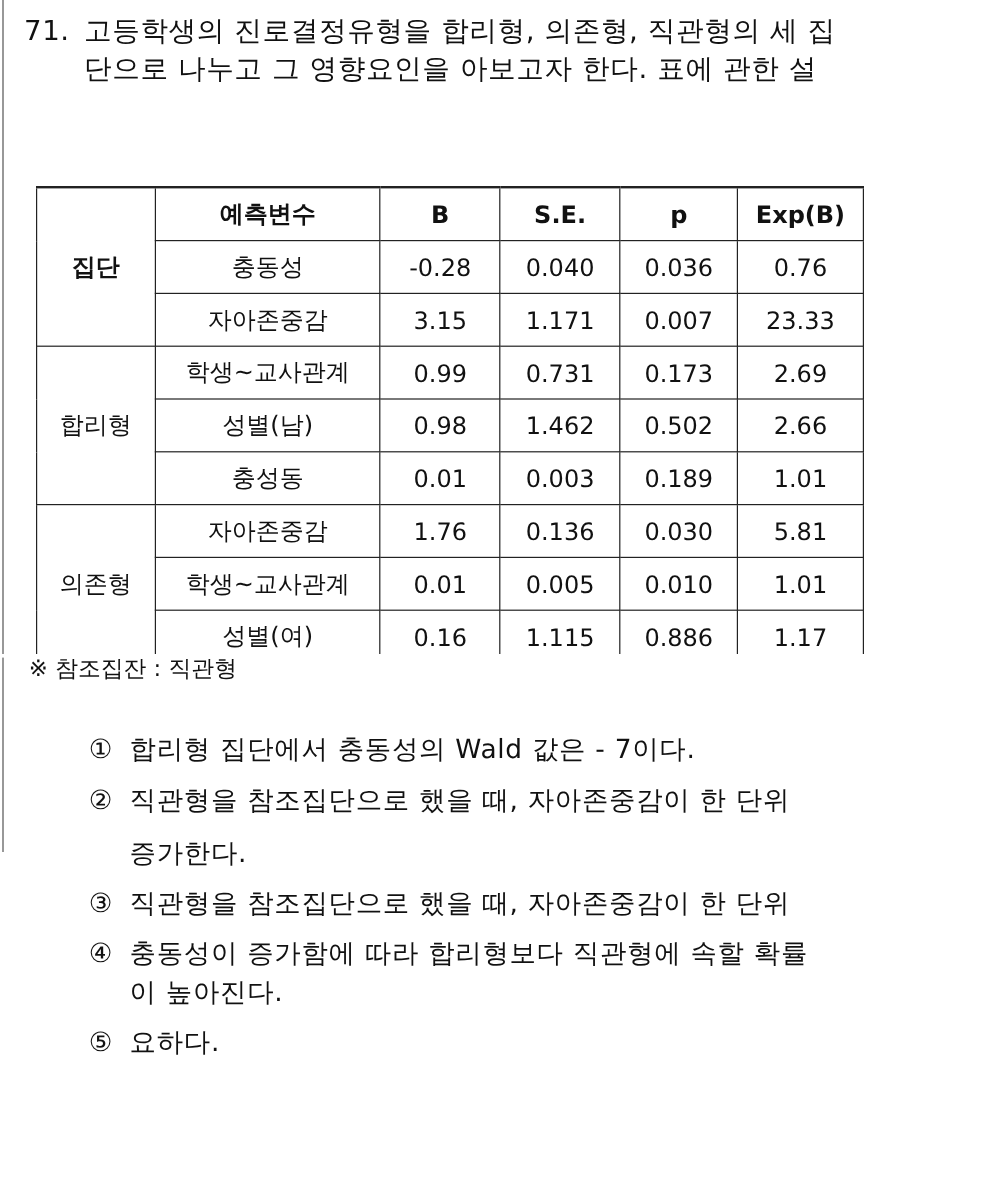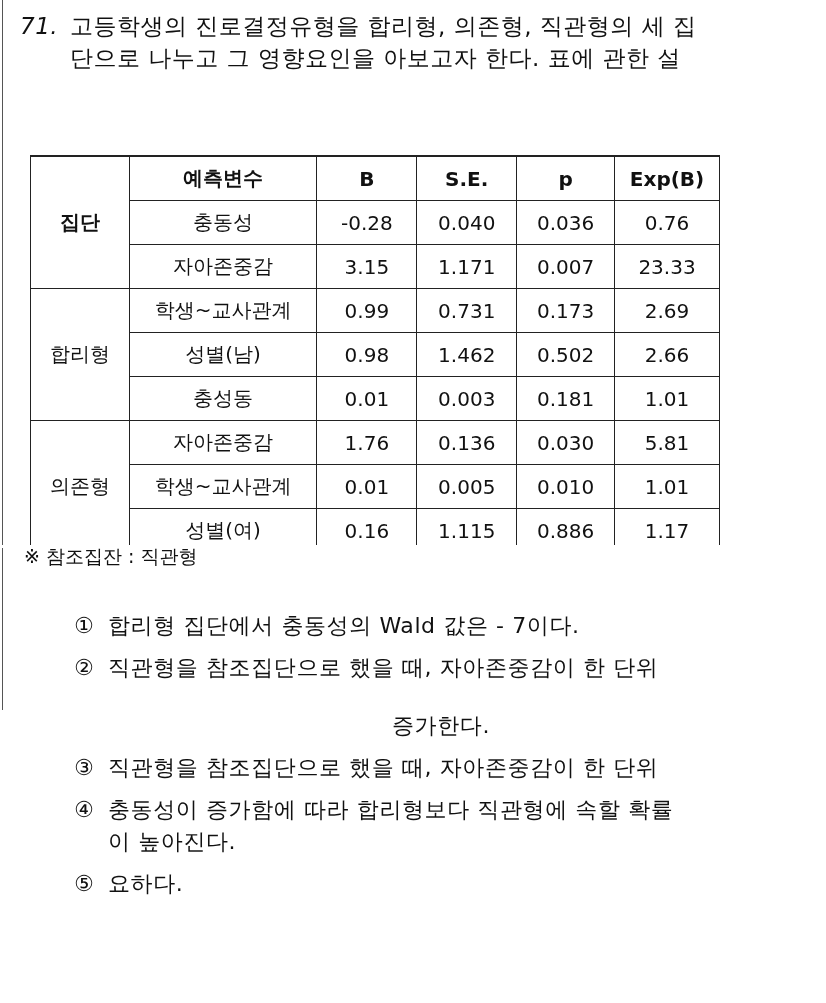--- a/index.html
+++ b/index.html
@@ -1,21 +1,21 @@
 <!DOCTYPE html>
 <html><head>
 <meta charset="utf-8">
 <style>
   html, body { margin: 0; padding: 0; background: #ffffff; }
   body { width: 826px; height: 1003px; position: relative; overflow: hidden;
          font-family: "DejaVu Sans", "Liberation Sans", sans-serif; color: #111; }
   .vline { position: absolute; left: 2px; width: 1px; background: #555; }
   .q-head { position: absolute; left: 20px; top: 10px; width: 790px; font-size: 23px;
             line-height: 32px; letter-spacing: 0.5px; }
-  .q-head .num { display: inline-block; width: 50px; font-style: italic; }
+  .q-head .num { display: inline-block; width: 50px; }
   .q-head .line { display: block; white-space: nowrap; }
   .q-head .indent { padding-left: 50px; }
 
   .tbl-wrap { position: absolute; left: 30px; top: 155px; width: 692px; height: 390px; overflow: hidden; }
   table { border-collapse: collapse; width: 690px; font-size: 20px; }
   td, th { border: 1.5px solid #222; text-align: center; height: 43px; padding: 0; font-weight: normal; }
   th { font-weight: bold; }
   col.c0 { width: 99px; } col.c1 { width: 188px; } col.c2 { width: 100px; }
   col.c3 { width: 100px; } col.c4 { width: 98px; } col.c5 { width: 105px; }
   .tbl-wrap table tr:first-child td, .tbl-wrap table tr:first-child th { border-top-width: 2px; }
@@ -84,21 +84,21 @@
       <td>성별(남)</td>
       <td>0.98</td>
       <td>1.462</td>
       <td>0.502</td>
       <td>2.66</td>
     </tr>
     <tr>
       <td>충성동</td>
       <td>0.01</td>
       <td>0.003</td>
-      <td>0.181</td>
+      <td>0.189</td>
       <td>1.01</td>
     </tr>
     <tr>
       <td rowspan="3">의존형</td>
       <td>자아존중감</td>
       <td>1.76</td>
       <td>0.136</td>
       <td>0.030</td>
       <td>5.81</td>
     </tr>
@@ -123,21 +123,21 @@
 <div class="note">※ 참조집잔 : 직관형</div>
 
 <div class="opts">
   <div class="opt">
     <span class="mark">①</span>
     <span class="l">합리형 집단에서 충동성의 Wald 값은 - 7이다.</span>
   </div>
   <div class="opt">
     <span class="mark">②</span>
     <span class="l">직관형을 참조집단으로 했을 때, 자아존중감이 한 단위</span>
-    <span class="l gap" style="margin-top:26px;text-align:center;">증가한다.</span>
+    <span class="l gap" style="margin-top:12px;">증가한다.</span>
   </div>
   <div class="opt">
     <span class="mark">③</span>
     <span class="l">직관형을 참조집단으로 했을 때, 자아존중감이 한 단위</span>
   </div>
   <div class="opt">
     <span class="mark">④</span>
     <span class="l">충동성이 증가함에 따라 합리형보다 직관형에 속할 확률</span>
     <span class="l">이 높아진다.</span>
   </div>

